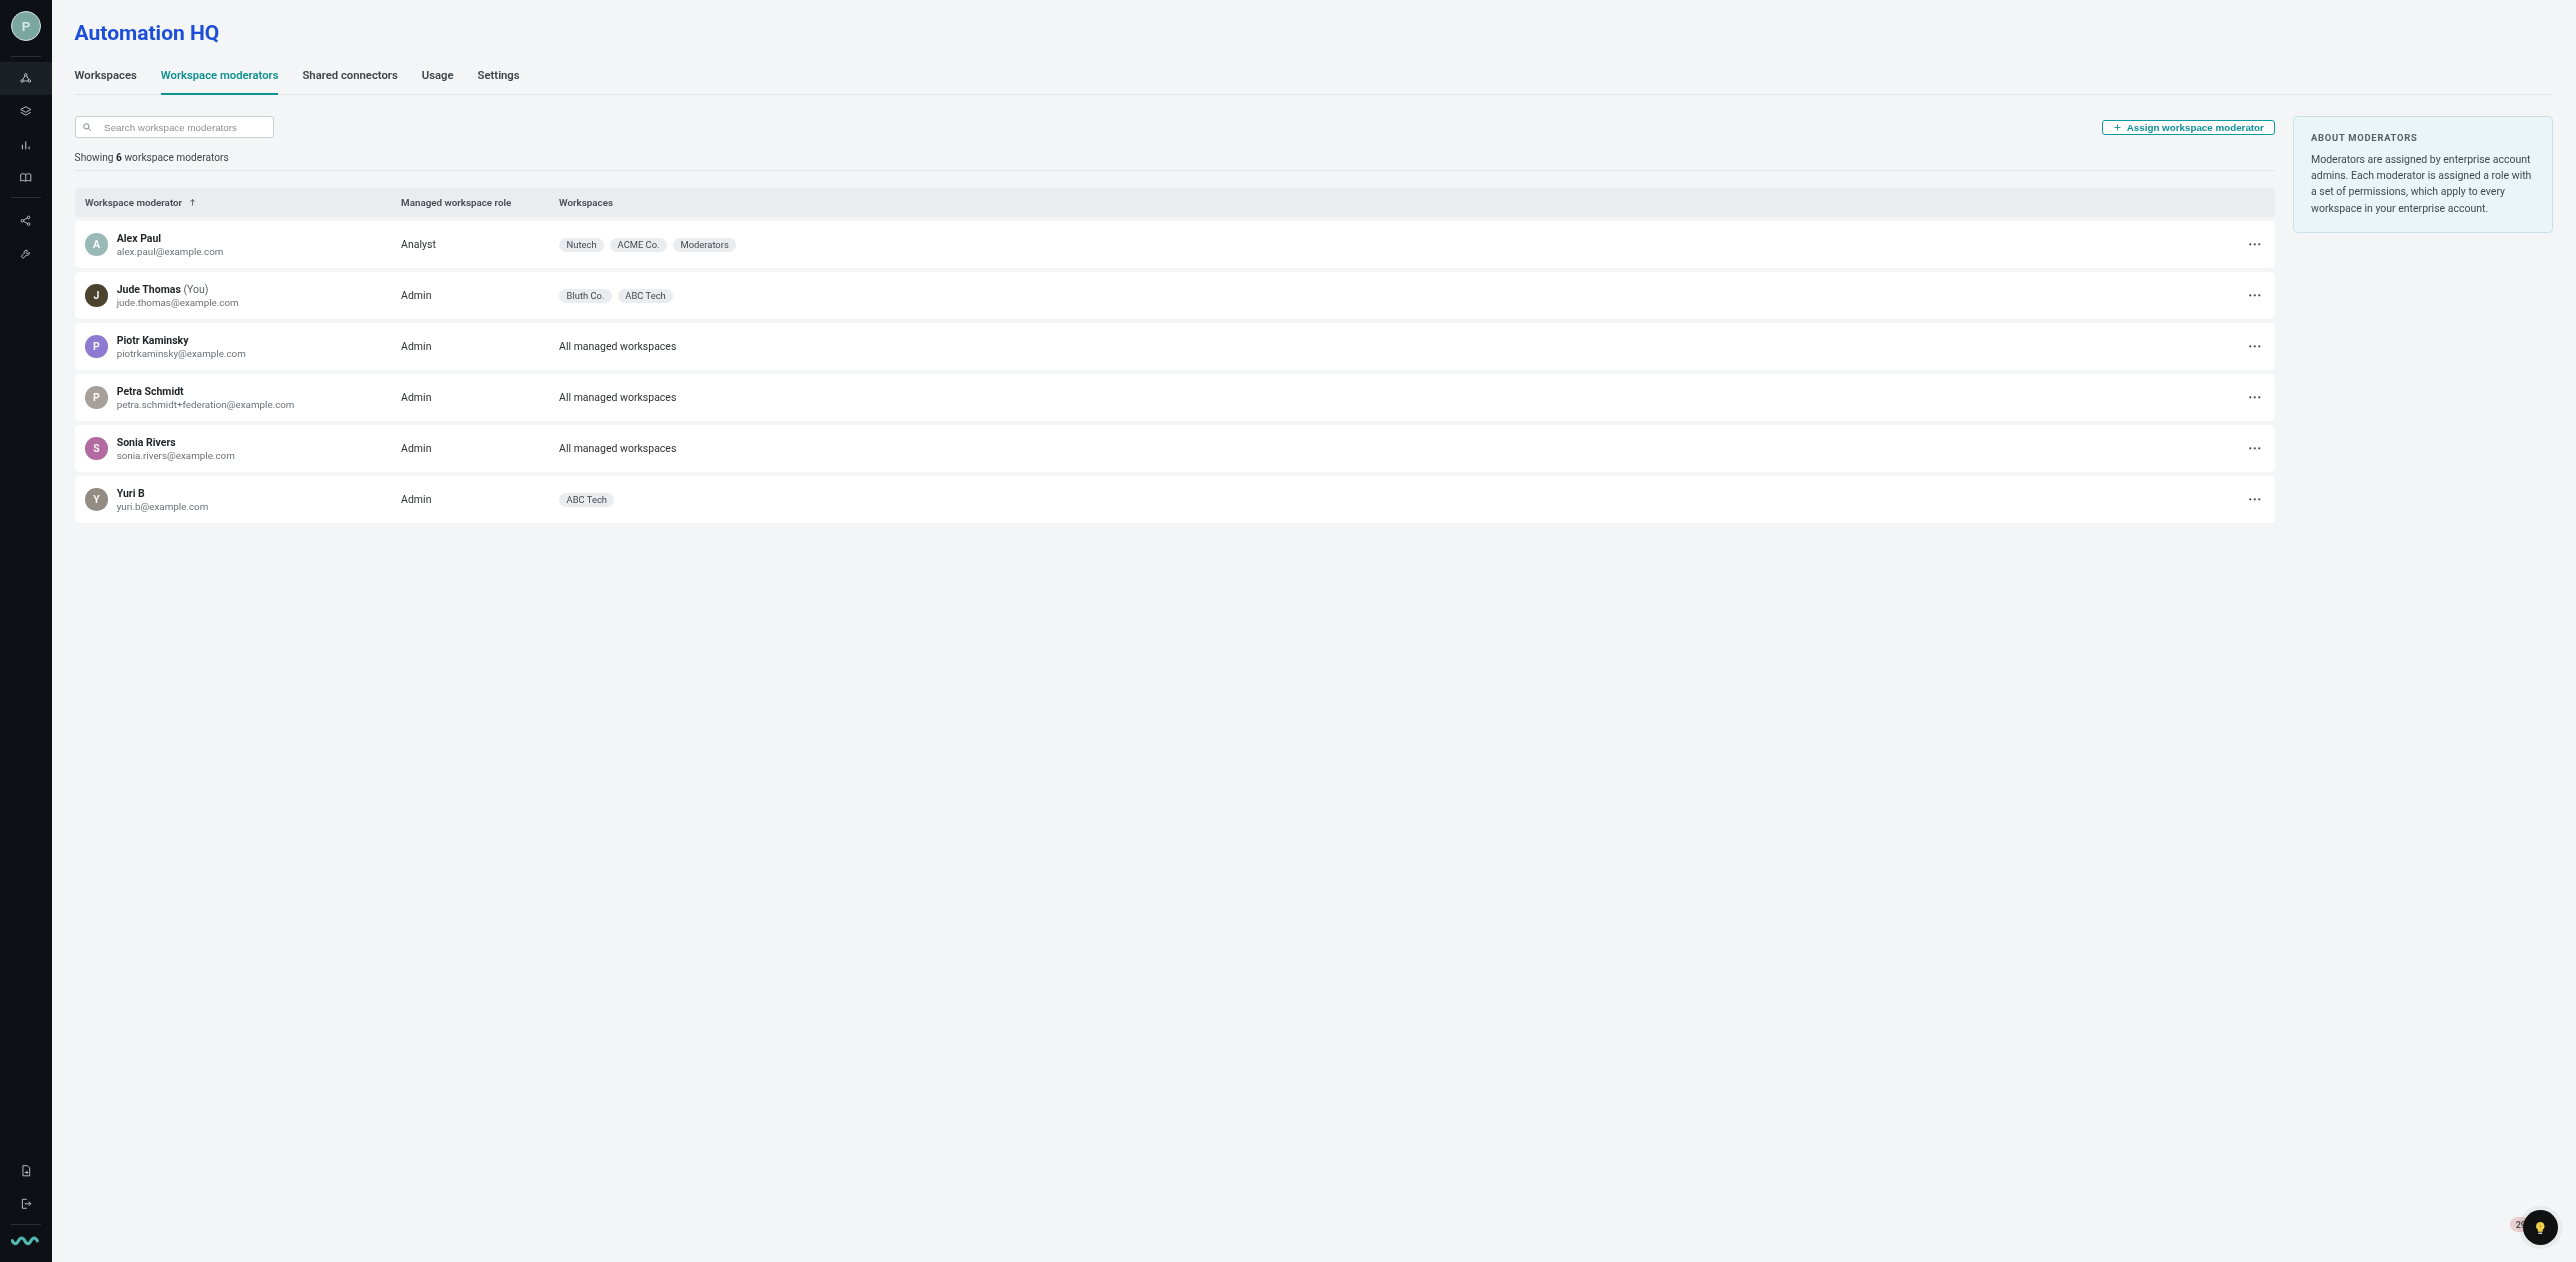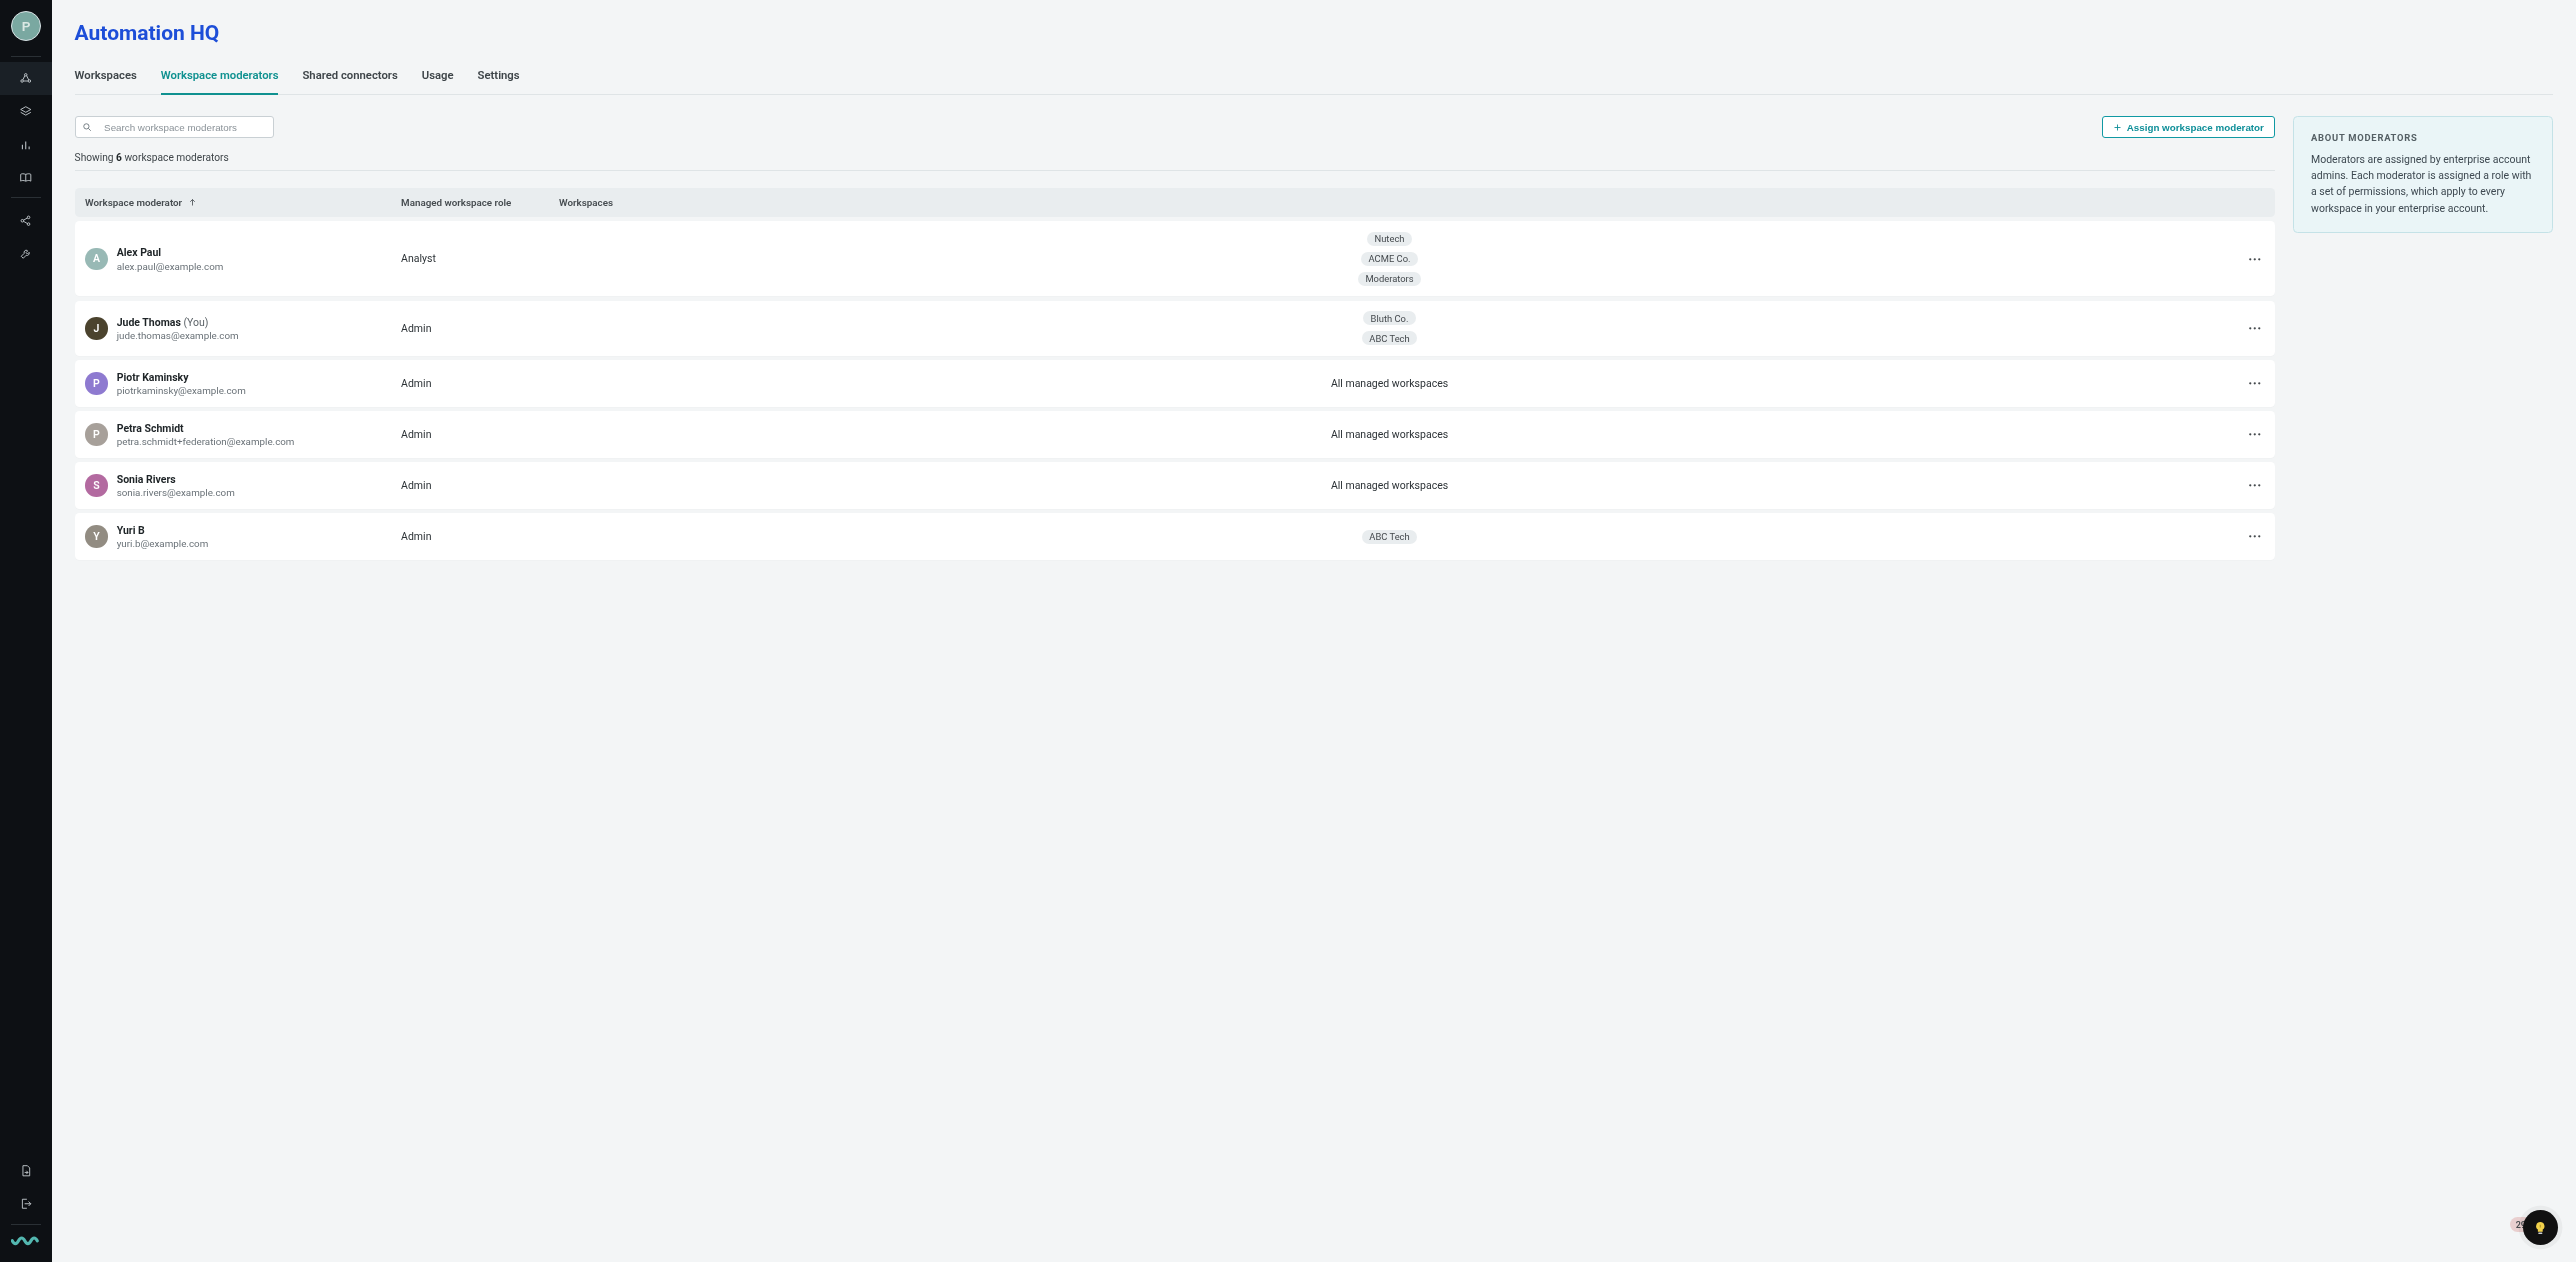--- a/index.html
+++ b/index.html
@@ -84,21 +84,21 @@
     background:#fff;
     padding:0 6px; gap:12px;
   }
   .search svg { width:10.5px; height:10.5px; color:#667077; }
   .search input {
     border:none; outline:none; flex:1; font-size:9.8px; color:#2f3539; background:transparent;
   }
   .search input::placeholder{ color:#8a9298; }
   .assign-btn {
     display:flex; align-items:center; gap:4.5px;
-    height:22px; padding:0 10.5px;
+    height:15px; padding:0 10.5px;
     border:0.8px solid #1099a3;
     color:#0f8f99;
     background:#fff;
     border-radius:3px;
     font-size:9.8px; font-weight:600;
     cursor:pointer;
   }
   .assign-btn svg{ width:9px; height:9px; }
 
   .showing {
@@ -136,21 +136,21 @@
   .mod-cell { display:flex; align-items:center; gap:9px; min-width:0; }
   .avatar {
     width:22.6px; height:22.6px; border-radius:50%;
     display:flex; align-items:center; justify-content:center;
     color:#fff; font-weight:600; font-size:10.5px; flex-shrink:0;
   }
   .mod-name { font-size:10.5px; font-weight:700; color:#1e2427; }
   .mod-name .you { font-weight:400; color:#5c6368; }
   .mod-email { font-size:9.8px; color:#6a7278; margin-top:1.5px; }
   .role-cell { font-size:10.5px; color:#2c3236; }
-  .ws-cell { display:flex; gap:6px; flex-wrap:wrap; align-items:center; font-size:9.8px; color:#2c3236;flex-direction:column;}
+  .ws-cell { display:flex; gap:6px; flex-wrap:wrap; align-items:center; font-size:9.8px; color:#2c3236;}
   .tag {
     background:#e9edef; border-radius:9px; padding:1.5px 7.5px;
     font-size:9.4px; color:#44494d;
   }
   .ws-text { font-size:10.5px; color:#2c3236; }
   .actions-cell { display:flex; justify-content:flex-end; }
   .more-btn {
     width:21px; height:21px; border:none; background:transparent; cursor:pointer;
     color:#44494d; display:flex; align-items:center; justify-content:center;
   }

